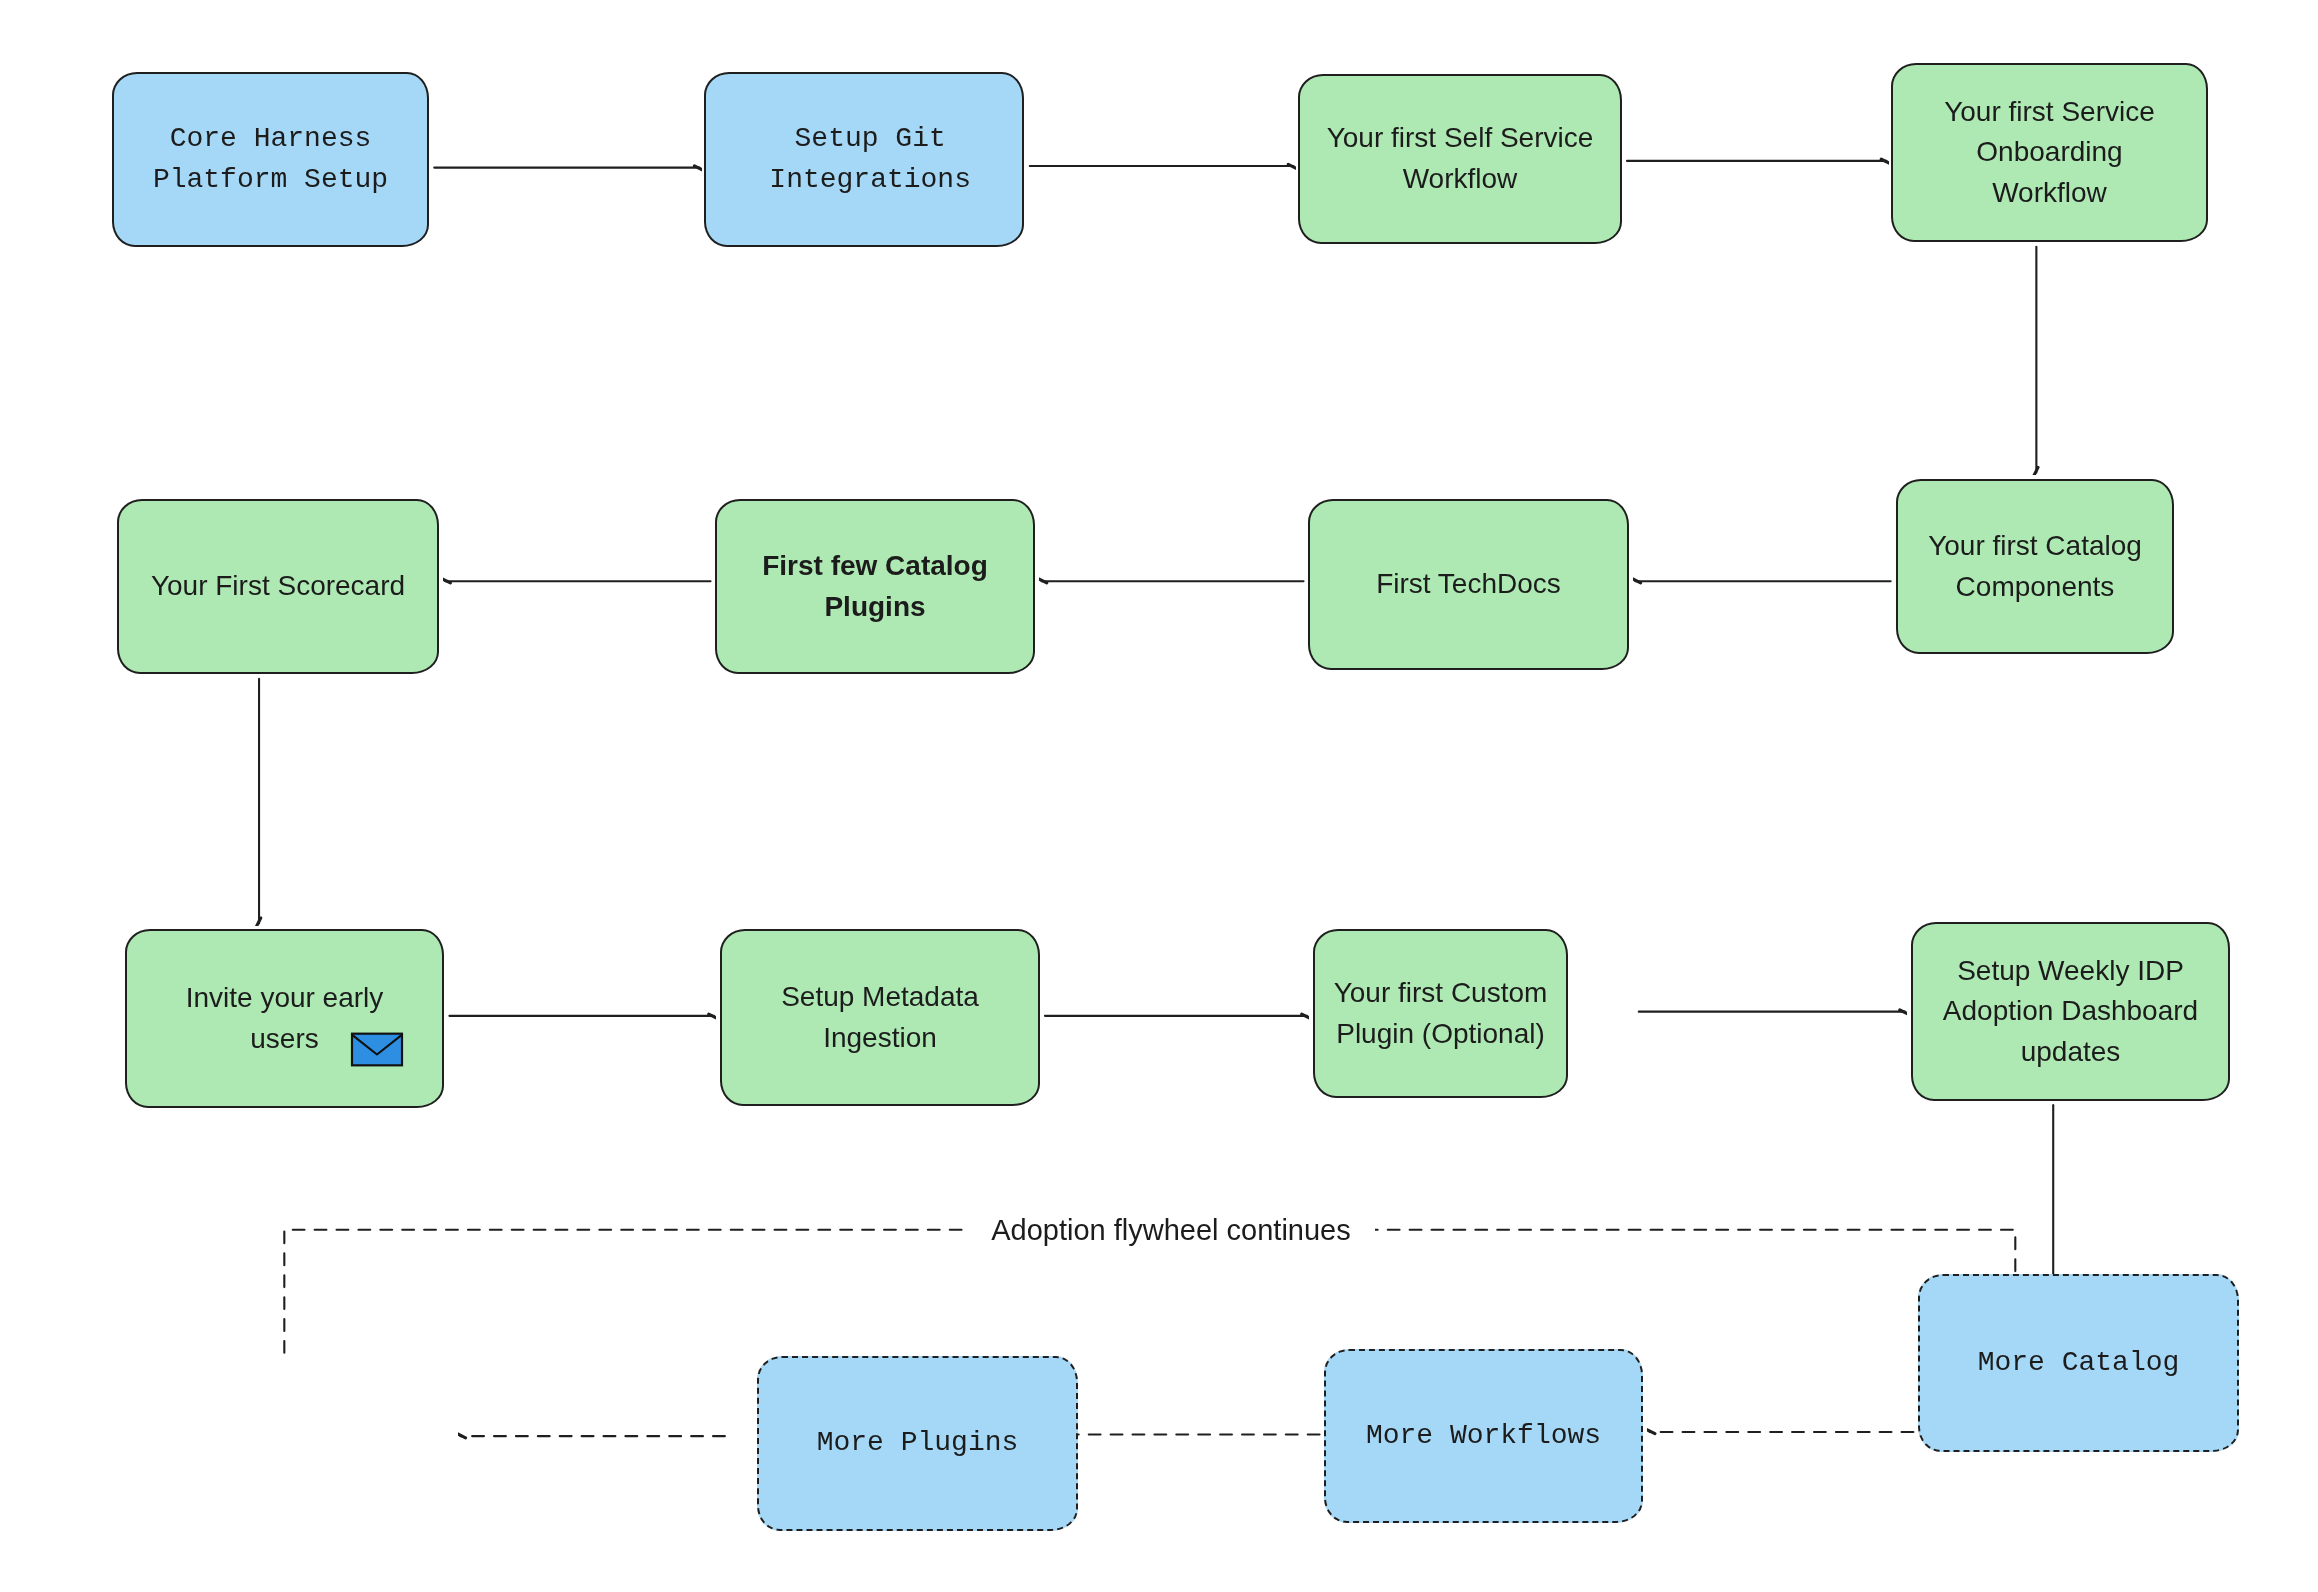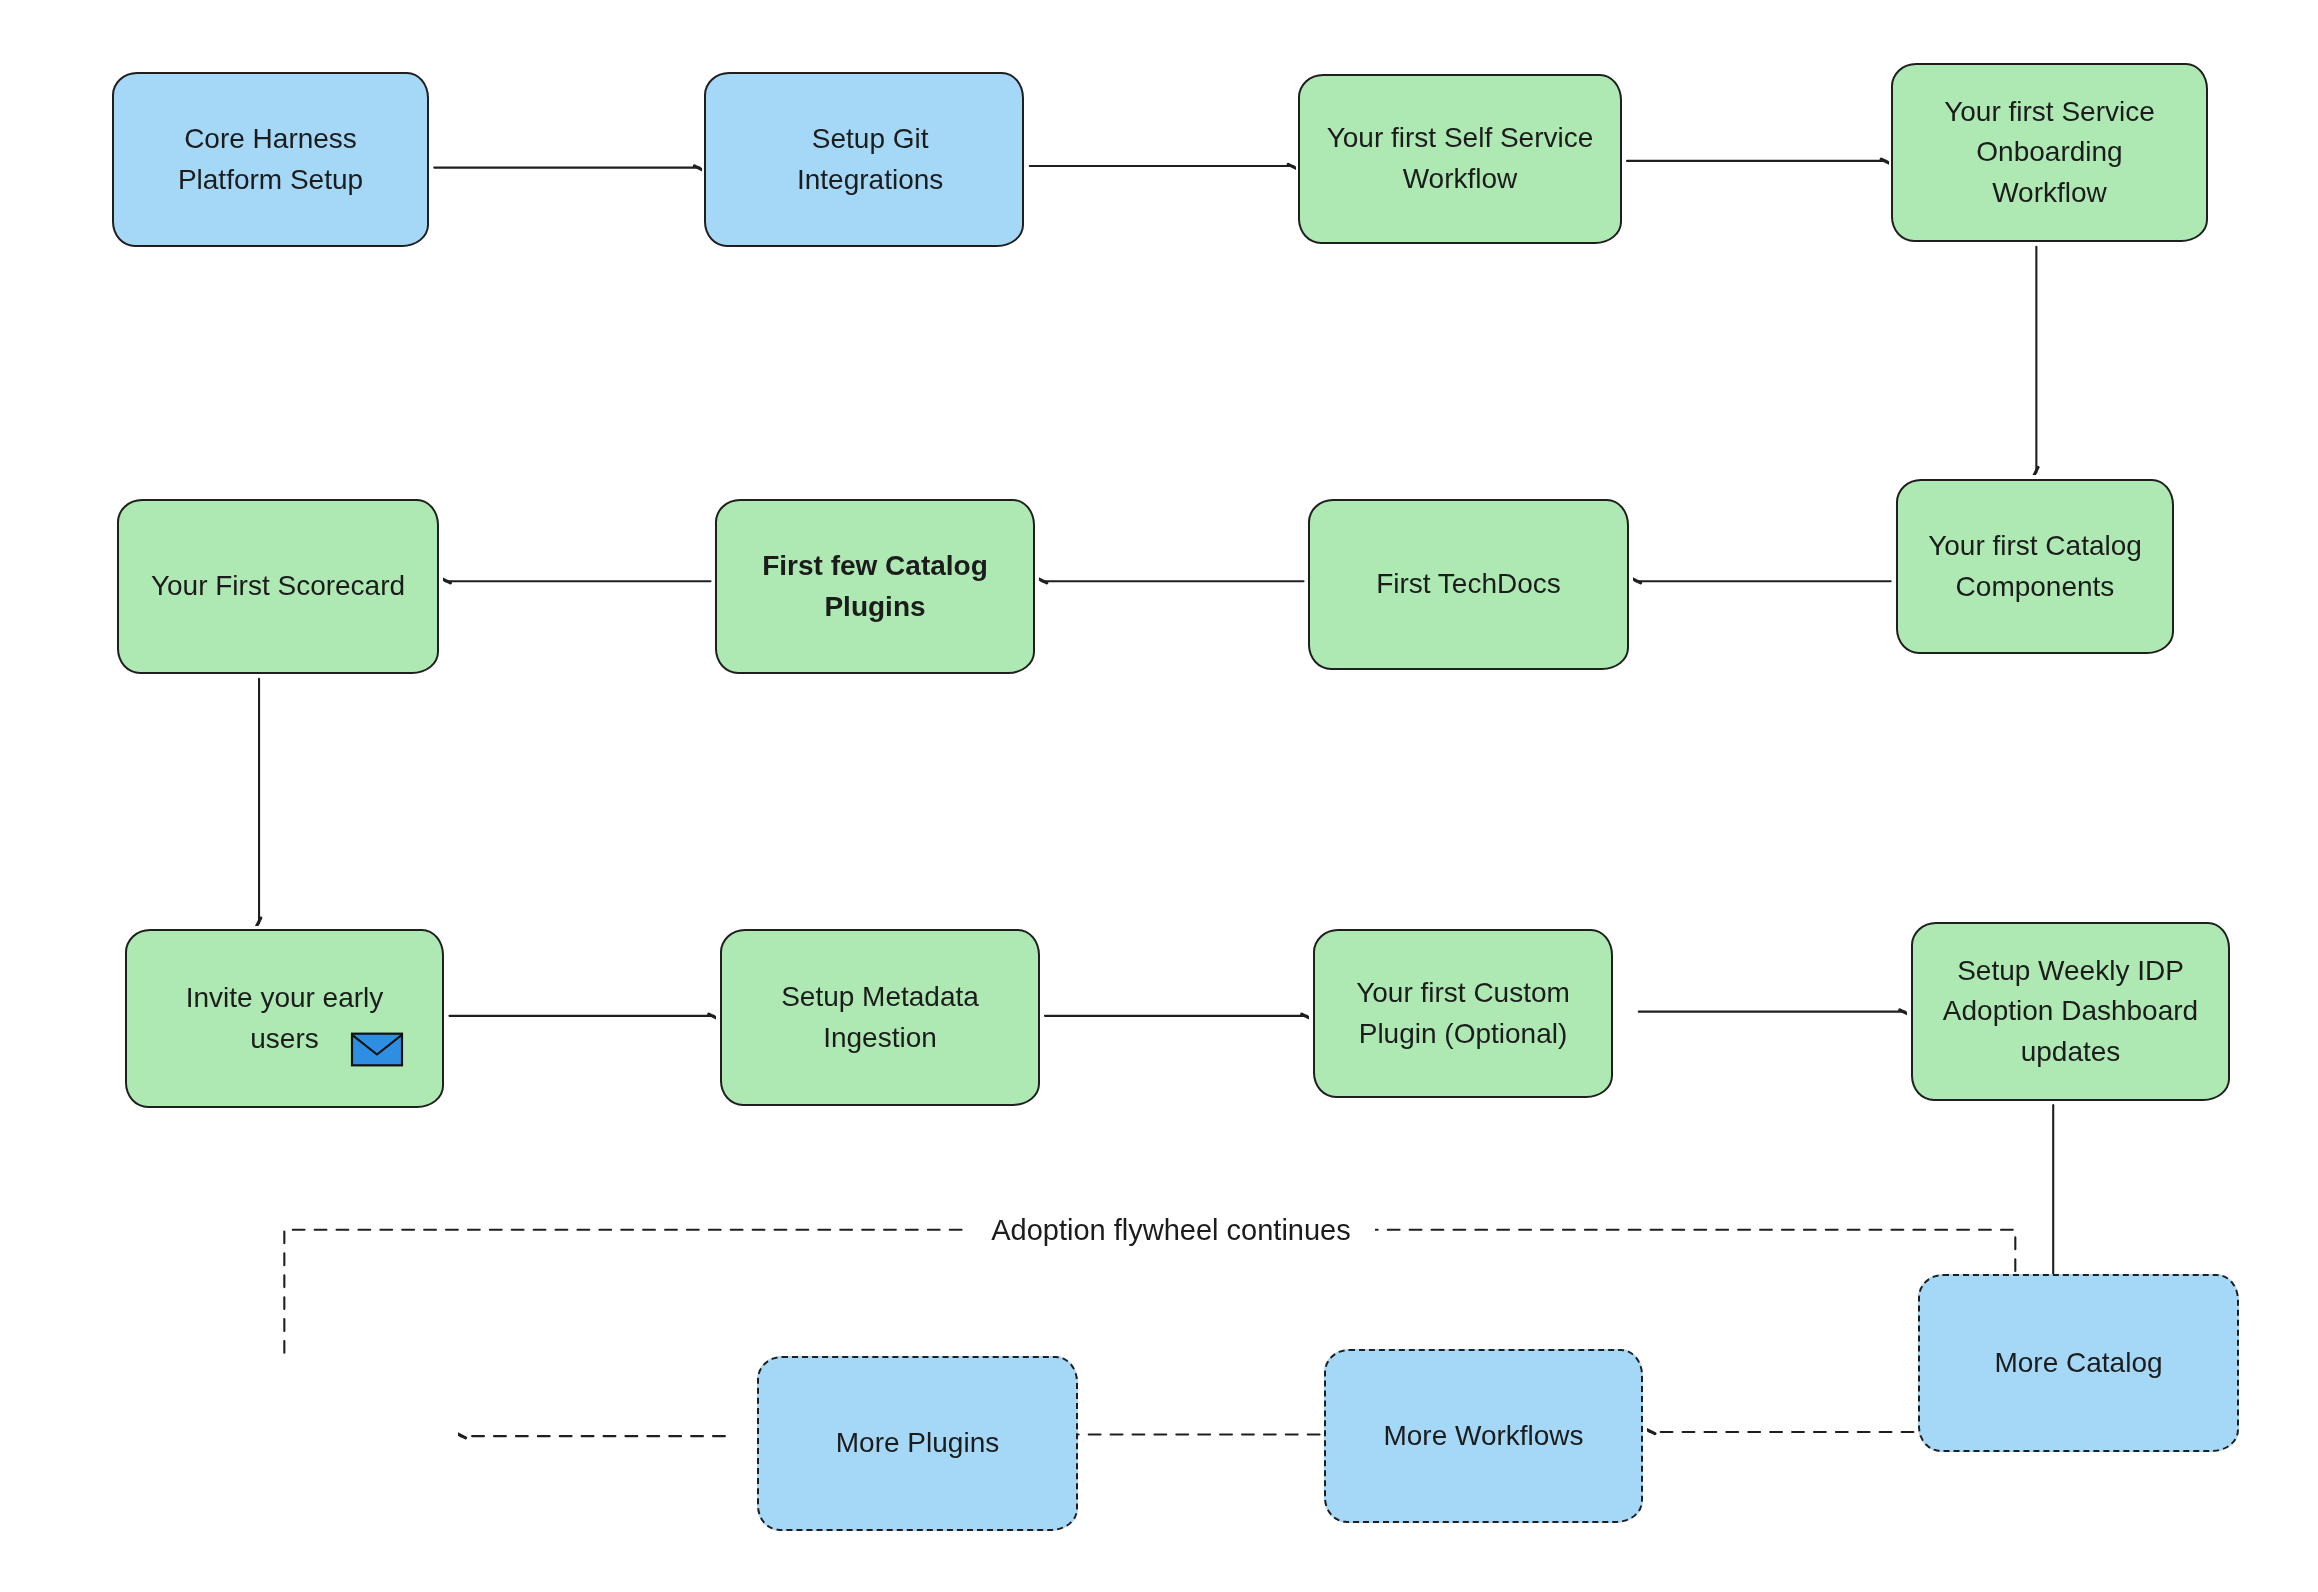--- a/index.html
+++ b/index.html
@@ -14,35 +14,35 @@
   .arrows{position:absolute;left:0;top:0;width:2319px;height:1592px;}
   .arrows line,.arrows polyline,.arrows path{stroke:var(--arrow);}
   .node{
     position:absolute;display:flex;align-items:center;justify-content:center;
     text-align:center;color:var(--text);font-size:28px;line-height:1.45;
     border:2.1px solid var(--outline);
     border-radius:25px 22px 27px 23px / 23px 26px 22px 25px;
     box-sizing:border-box;padding:8.4px 6.7px;
   }
   .node .node-label{white-space:pre-line;}
-  .fill-blue{background:var(--box-blue);}
+  .fill-blue{background:var(--box-blue);font-family:Liberation Mono, monospace;}
   .fill-green{background:var(--box-green);}
   .border-dashed{border-style:dashed;border-width:2.5px;}
   
   .n0{left:112px;top:72px;width:317px;height:175px;}
   .n1{left:704px;top:72px;width:320px;height:175px;padding-left:19px;}
   .n2{left:1298px;top:74px;width:324px;height:170px;}
   .n3{left:1891px;top:63px;width:317px;height:179px;}
   .n4{left:117px;top:499px;width:322px;height:175px;}
   .n5{left:715px;top:499px;width:320px;height:175px;font-weight:bold;}
   .n6{left:1308px;top:499px;width:321px;height:171px;}
   .n7{left:1896px;top:479px;width:278px;height:175px;}
   .n8{left:125px;top:929px;width:319px;height:179px;}
   .n9{left:720px;top:929px;width:320px;height:177px;}
-  .n10{left:1313px;top:929px;width:300px;height:169px;}
+  .n10{left:1313px;top:929px;width:255px;height:169px;}
   .n11{left:1911px;top:922px;width:319px;height:179px;}
   .n12{left:132px;top:1356px;width:322px;height:175px;}
   .n13{left:730px;top:1356px;width:321px;height:175px;margin-left:27px;}
   .n14{left:1324px;top:1349px;width:319px;height:174px;}
   .n15{left:1918px;top:1274px;width:321px;height:178px;}
   .envelope{position:absolute;left:223px;top:101px;width:54px;height:35px;}
   .flywheel-label{
     position:absolute;left:967px;top:1208px;width:408px;height:44px;
     background:var(--background);color:var(--text);font-size:29px;
     display:flex;align-items:center;justify-content:center;text-align:center;

